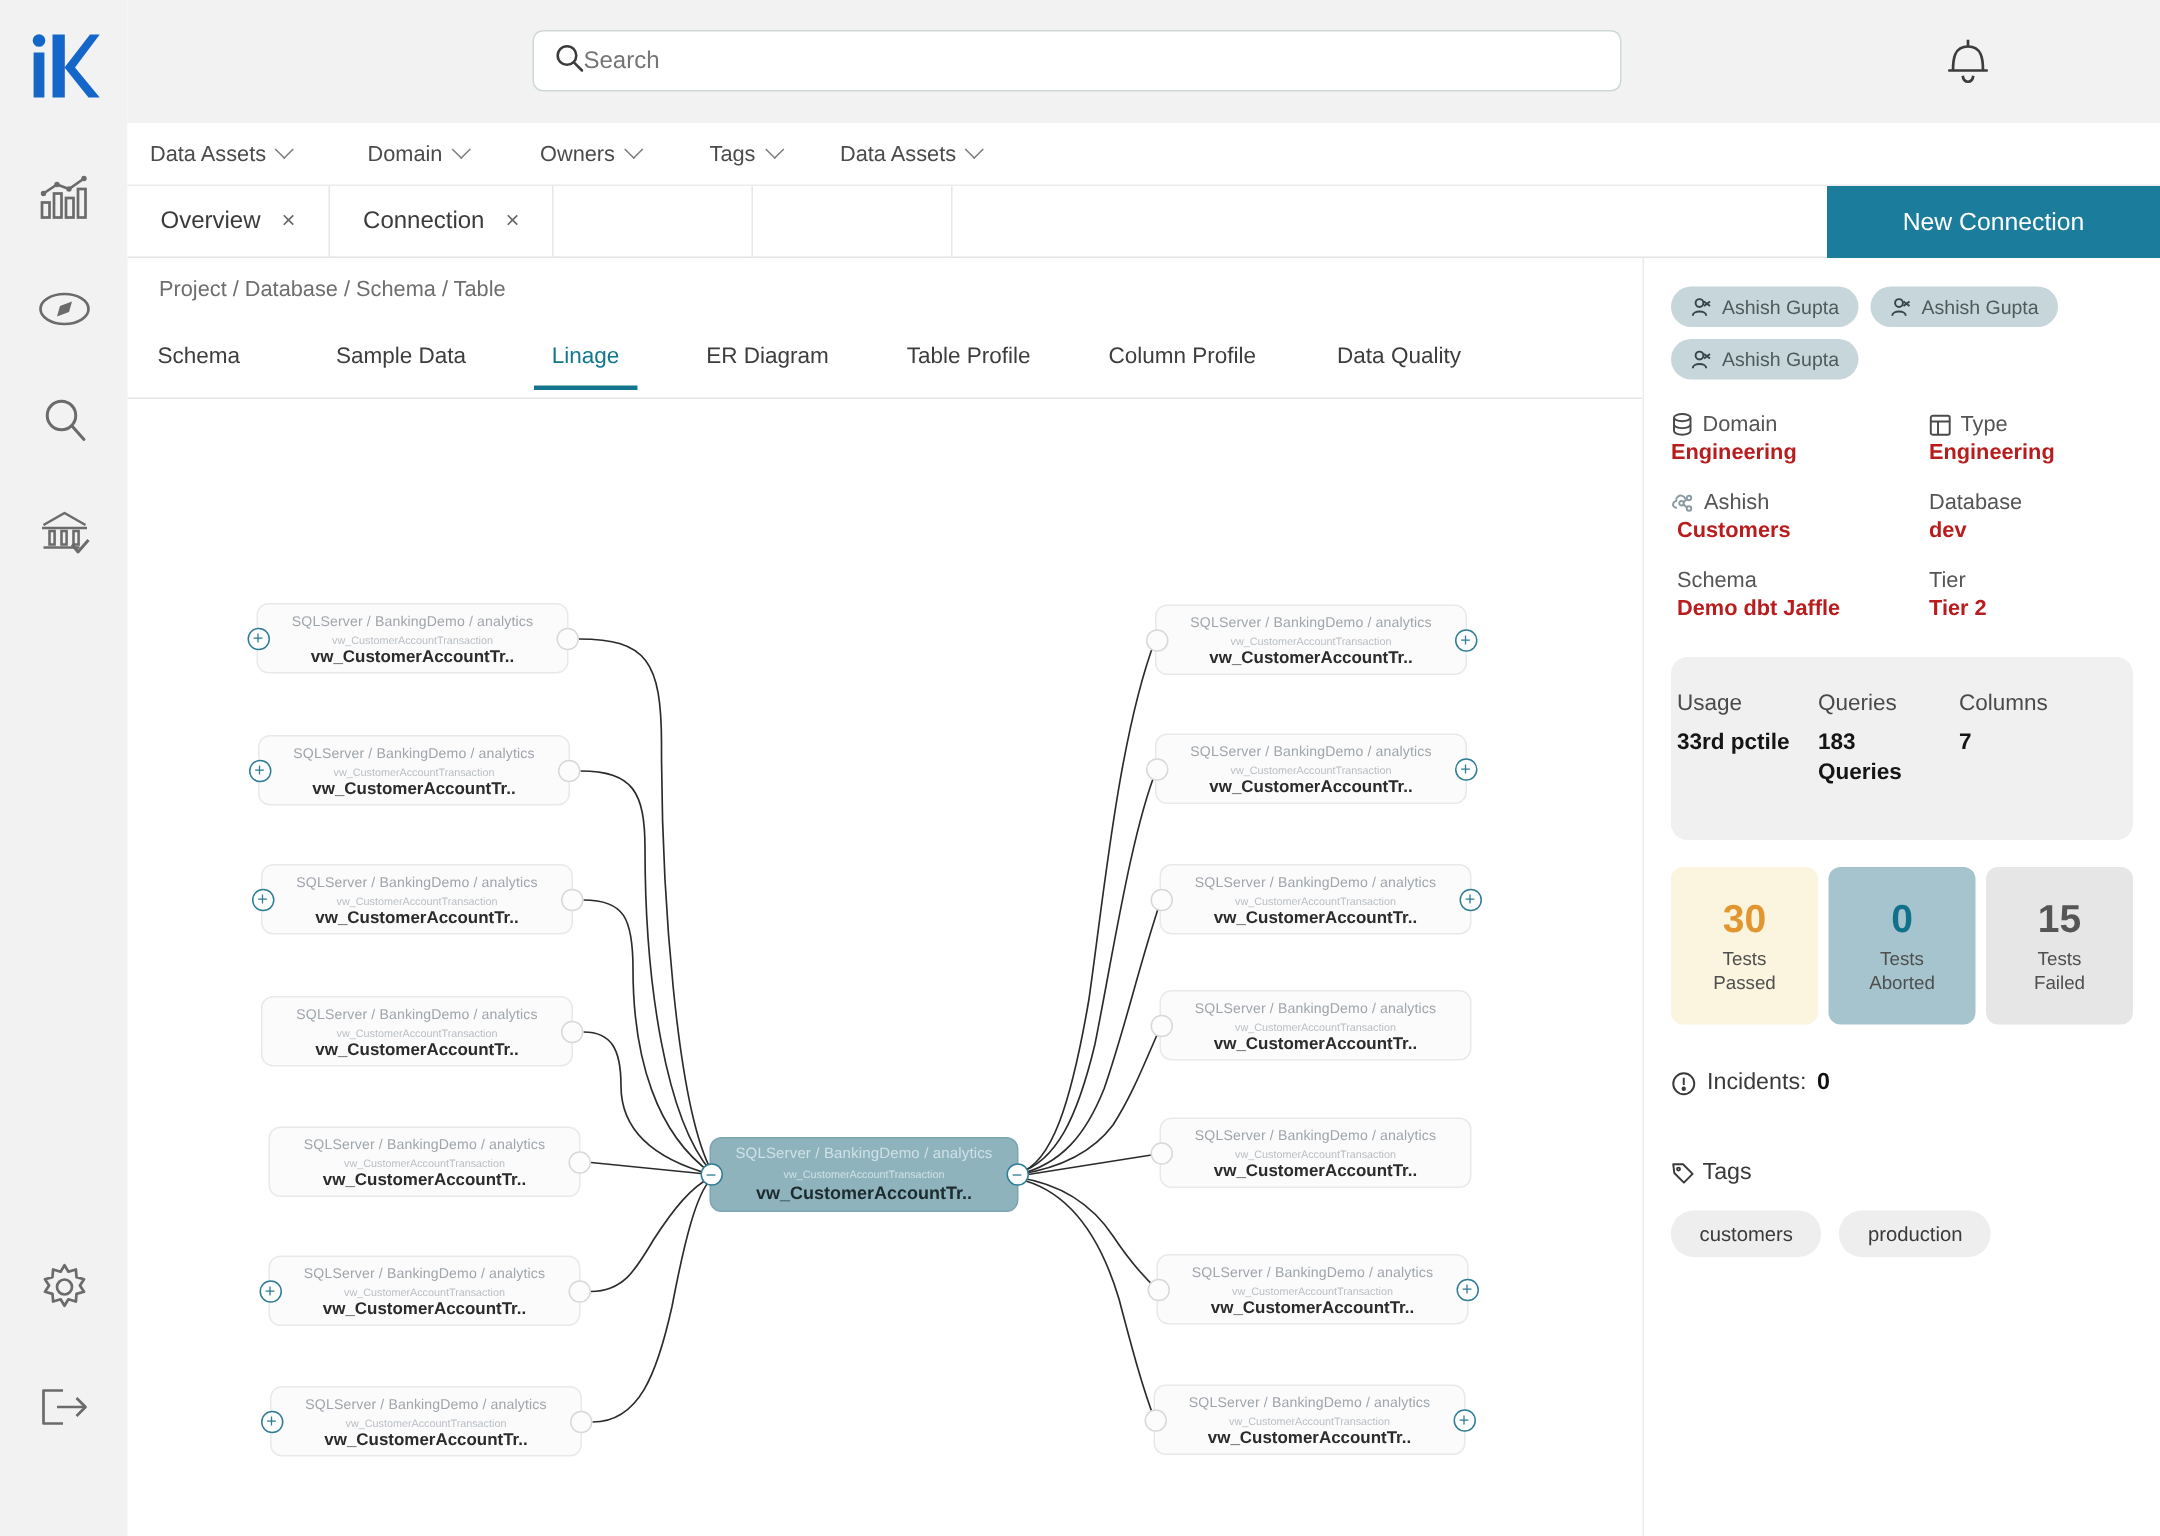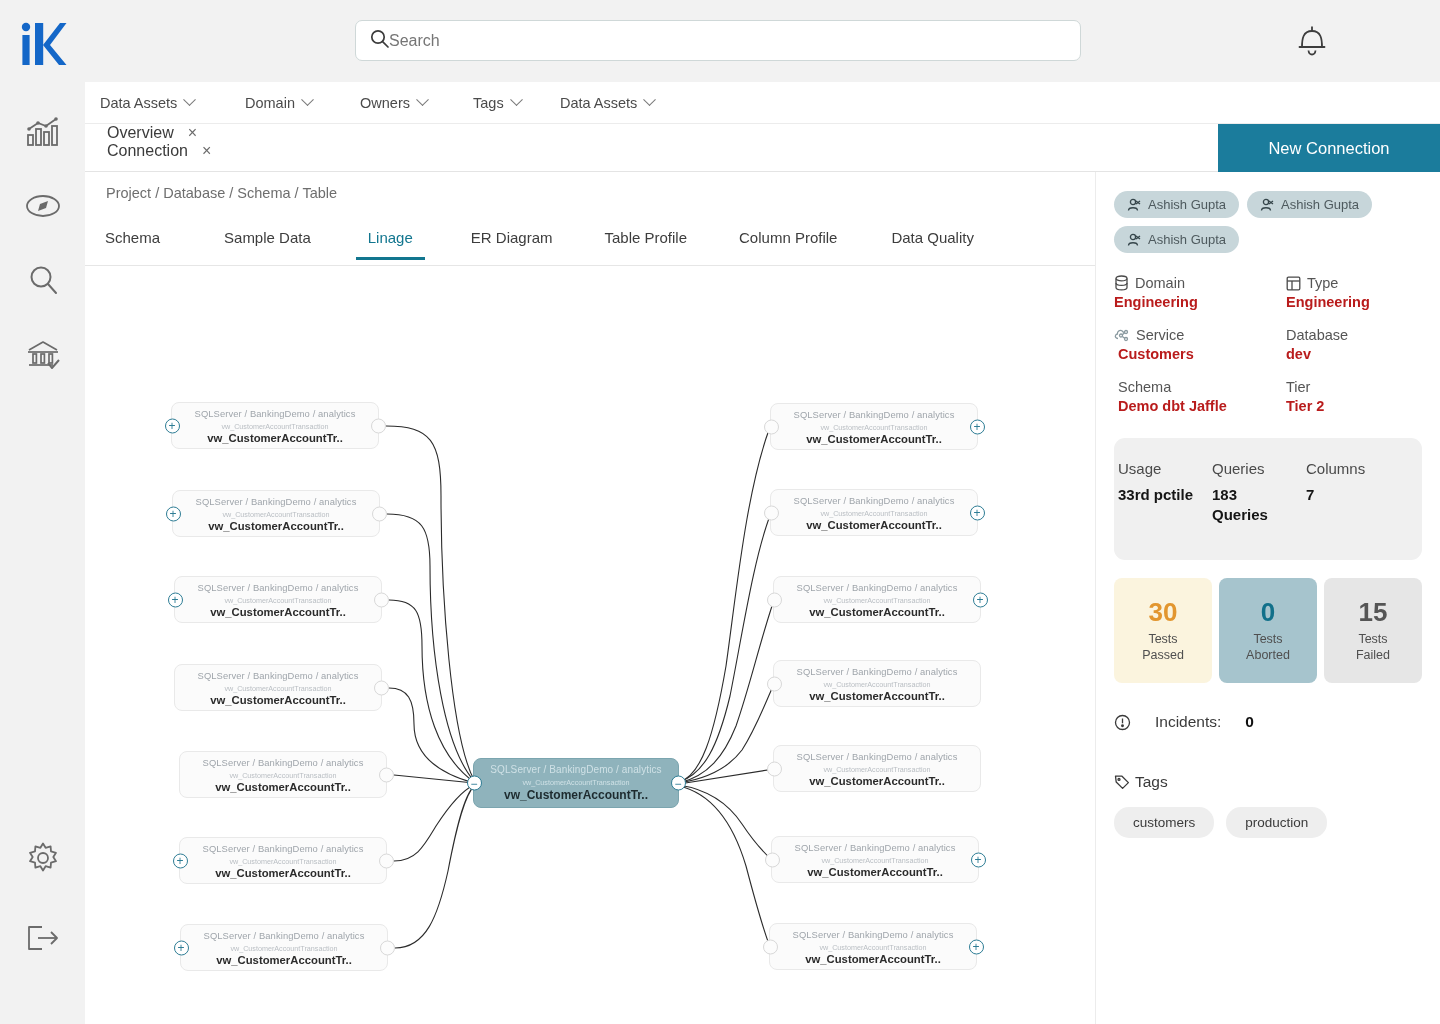--- a/index.html
+++ b/index.html
@@ -47,21 +47,21 @@
   .filter-item {
     display: flex; align-items: center; gap: 8px; font-size: 14.5px; color: #4b4b4b;
     cursor: pointer; position: absolute; white-space: nowrap;
   }
   .chev { width: 9px; height: 9px; border-right: 1.6px solid #7a7a7a; border-bottom: 1.6px solid #7a7a7a;
           transform: rotate(45deg) translate(-2px,-2px); }
 
   
   .tabrow {
     position: absolute; left: 85px; top: 124px; right: 0; height: 48px; background: #fff;
-    border-bottom: 1px solid #e4e4e4; display: flex; flex-direction: column;
+    border-bottom: 1px solid #e4e4e4; display: flex;
   }
   .wtab {
     height: 48px; display: flex; align-items: center; gap: 14px;
     padding: 0 22px; font-size: 16px; color: #3b3b3b; cursor: pointer;
     border-right: 1px solid #e8e8e8; min-width: 133px;
   }
   .wtab .x { color: #6b6b6b; font-size: 16px; cursor: pointer; }
   .newconn {
     position: absolute; right: 0; top: 0; width: 222px; height: 48px;
     background: #1b7c9c; color: #fff; font-size: 16.5px;
@@ -150,21 +150,21 @@
   }
   .slabel { font-size: 15px; color: #4a4a4a; }
   .sval { font-size: 15px; color: #151515; font-weight: bold; margin-top: 8px; line-height: 1.35; }
 
   .tests { display: grid; grid-template-columns: 1fr 1fr 1fr; gap: 7px; margin-top: 18px; }
   .tcard { height: 105px; border-radius: 8px; display: flex; flex-direction: column;
            align-items: center; justify-content: center; }
   .tnum { font-size: 26px; font-weight: bold; }
   .tlbl { font-size: 12.5px; color: #4f4f4f; text-align: center; line-height: 1.25; margin-top: 4px; }
 
-  .incidents { margin-top: 30px; display: flex; align-items: center; gap: 24px; font-size: 15.5px; color: #3a3a3a; }
+  .incidents { margin-top: 30px; display: flex; align-items: center; gap: 7px; font-size: 15.5px; color: #3a3a3a; }
   .incidents b { color: #111; }
   .tagshdr { margin-top: 42px; display: flex; align-items: center; gap: 5px; font-size: 15.5px; color: #3a3a3a; }
   .tagrow { display: flex; gap: 12px; margin-top: 16px; }
   .tagchip { background: #eeeeee; border-radius: 15px; padding: 8px 19px; font-size: 13.5px; color: #3b3b3b; cursor: pointer; }
 </style>
 </head>
 <body>
 
 <div id="app">
 
@@ -498,21 +498,21 @@
       <div class="mcell">
         <div class="mlabel">
           <svg width="16" height="14" viewBox="0 0 16 14" fill="none" stroke="#8a9aa0" stroke-width="1.3">
             <path d="M4 10.5 C1.8 10.5 0.8 8.8 1.6 7.3 C2.2 6.2 3.4 6 3.4 6 C3.2 3.4 5.6 1.8 7.6 2.6 C8.8 3 9.4 4 9.6 4.8"></path>
             <circle cx="12" cy="4" r="1.5"></circle>
               <circle cx="12" cy="11" r="1.5"></circle>
               <circle cx="7" cy="7.5" r="1.5"></circle>
             <line x1="8.3" y1="6.8" x2="10.8" y2="4.7"></line>
               <line x1="8.3" y1="8.4" x2="10.8" y2="10.3"></line>
           </svg>
-          <span>Service</span>
+          <span>Ashish</span>
         </div>
         <div class="mval" style="margin-left:4px">Customers</div>
       </div>
       <div class="mcell">
         <div class="mlabel">
             <span>Database</span>
           </div>
         <div class="mval">dev</div>
       </div>
 

